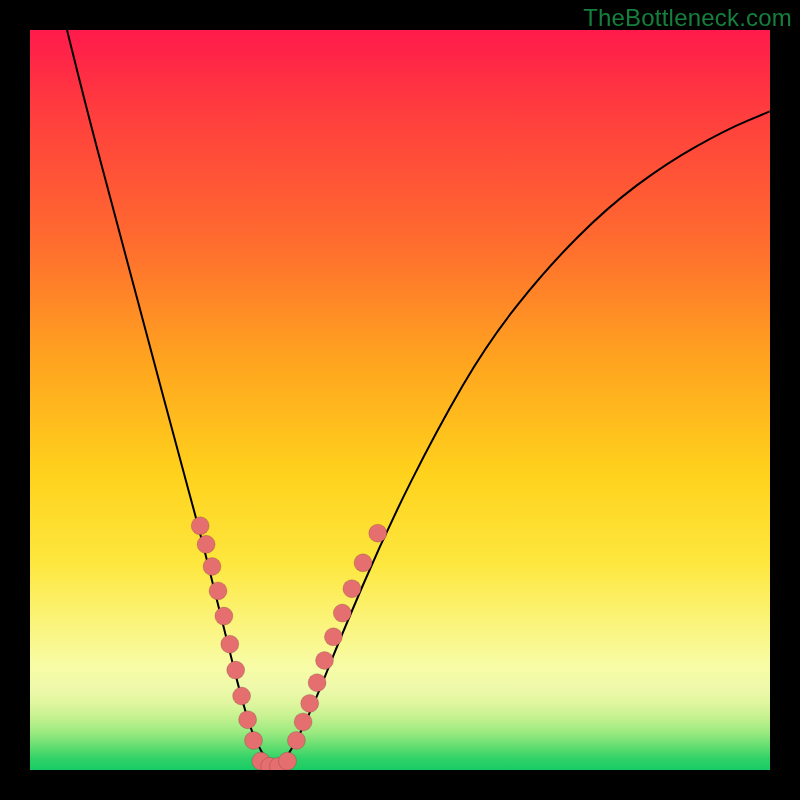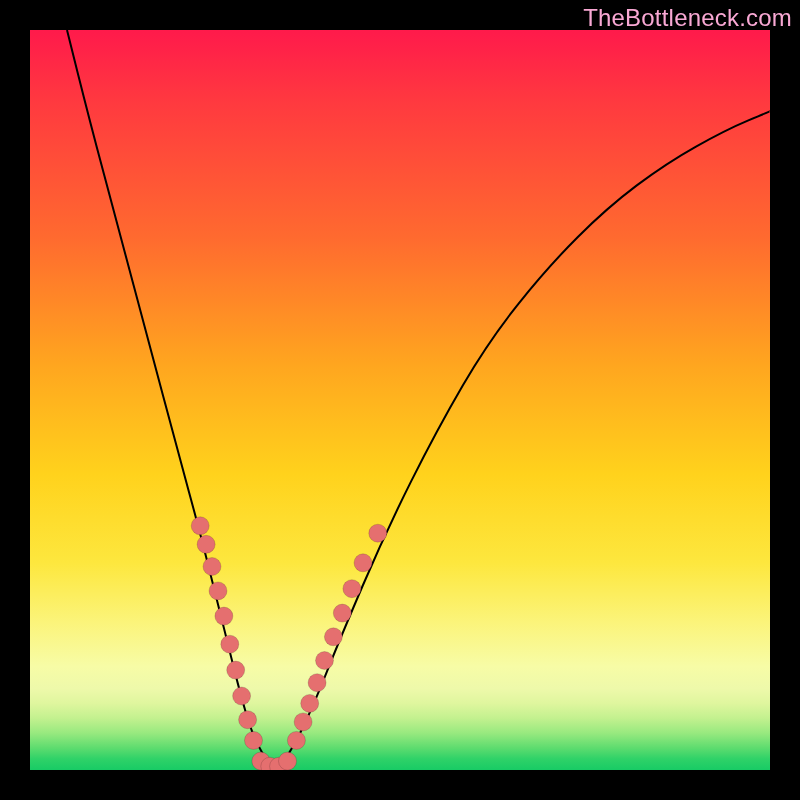--- a/index.html
+++ b/index.html
@@ -40,21 +40,21 @@
       #98e97f 95%,
       #5edc6f 97%,
       #2fd268 98.5%,
       #18cb65 100%
     );
   }
   .watermark {
     position: absolute;
     top: 4px;
     right: 8px;
-    color: #f9a8d4;
+    color: #15803d;
     font-size: 24px;
     letter-spacing: 0.2px;
     user-select: none;
   }
   svg {
     position: absolute;
     left: 0;
     top: 0;
   }
   .curve {

